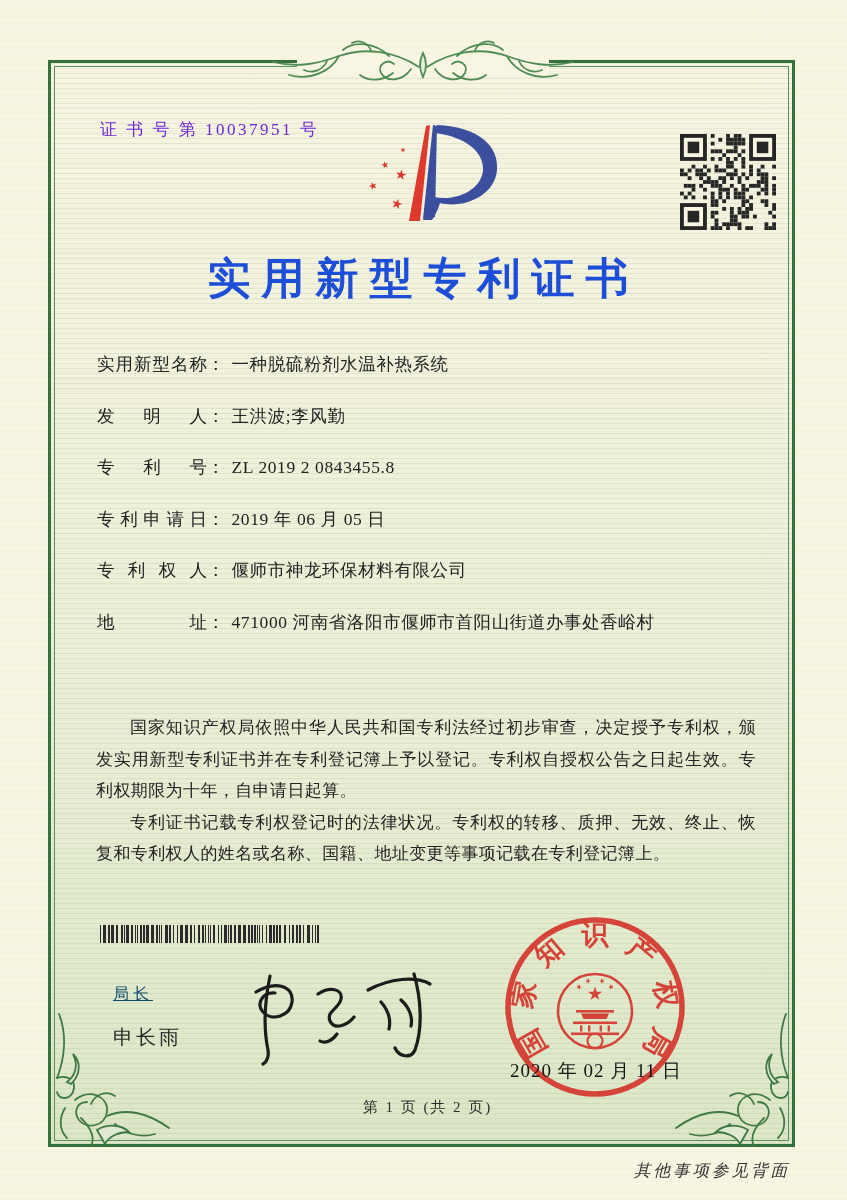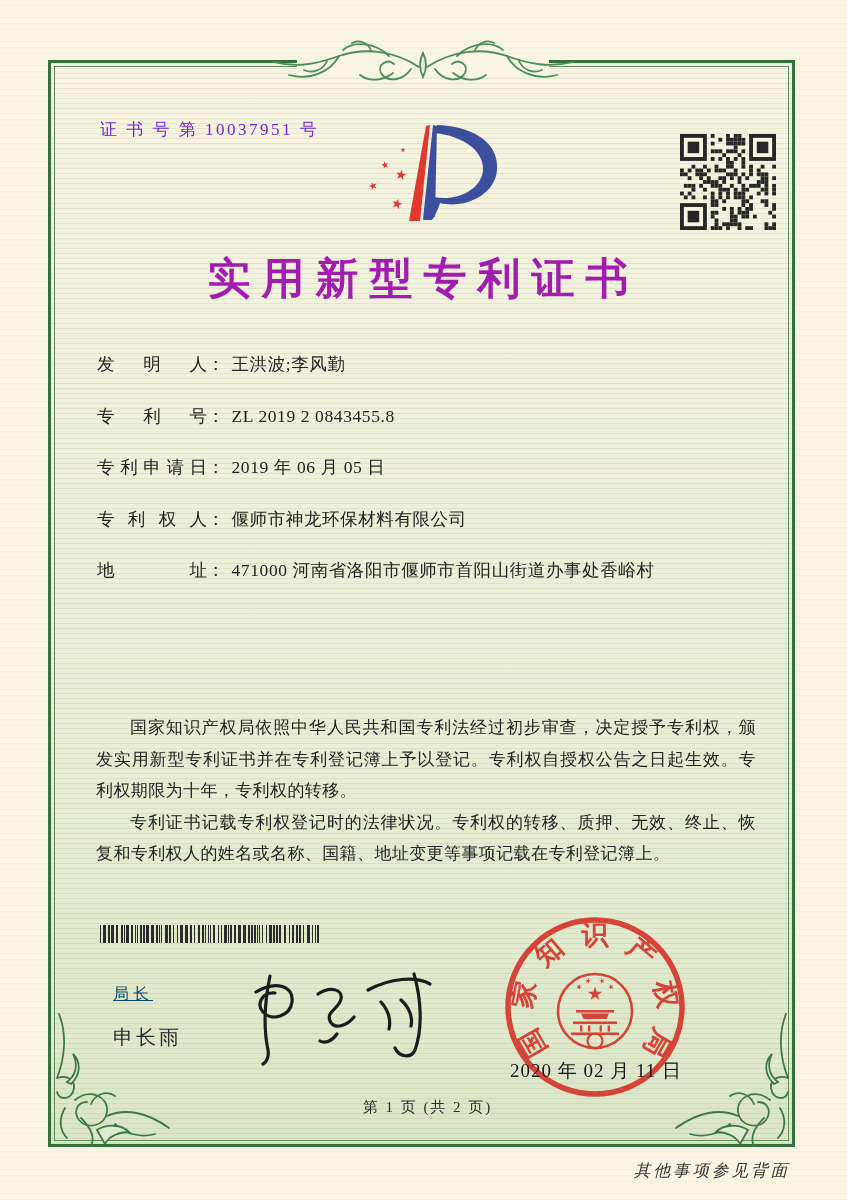--- a/index.html
+++ b/index.html
@@ -28,21 +28,21 @@
   }
   .abs { position:absolute; }
   
   .cert-no {
     left:100px; top:118px;
     font-size:17px; letter-spacing:2.5px; color:#6d28d9;
   }
   .title {
     left:0; top:250px; width:847px; text-align:center;
     font-size:43px; font-weight:bold; letter-spacing:11px;
-    color:#a21caf;
+    color:#1d4ed8;
   }
   
   .fields { left:97px; top:352px; width:660px; }
   .field-row { position:relative; height:51.5px; font-size:17.5px; color:#222; white-space:nowrap; }
   .field-label {
     display:inline-block; width:110px; text-align:justify; text-align-last:justify;
     font-weight:500;
   }
   .field-colon { display:inline-block; }
   .field-value { display:inline-block; margin-left:7px; letter-spacing:0.6px; }
@@ -338,38 +338,41 @@
     <rect x="76.8" y="7.68" width="11.52" height="11.52" fill="#262626"></rect>
     <rect x="0" y="69.12" width="26.88" height="26.88" fill="#262626"></rect>
     <rect x="3.84" y="72.96" width="19.2" height="19.2" fill="#f9f5e3"></rect>
     <rect x="7.68" y="76.8" width="11.52" height="11.52" fill="#262626"></rect>
   </svg>
 
 <div class="abs title">实用新型专利证书</div>
 
 <div class="abs fields">
   <div class="field-row">
+    <span class="field-label">实用新型名称</span><span class="field-colon">：</span><span class="field-value">一种脱硫粉剂水温补热系统</span>
+  </div>
+  <div class="field-row">
     <span class="field-label">发明人</span><span class="field-colon">：</span><span class="field-value">王洪波;李风勤</span>
   </div>
   <div class="field-row">
     <span class="field-label">专利号</span><span class="field-colon">：</span><span class="field-value">ZL 2019 2 0843455.8</span>
   </div>
   <div class="field-row">
     <span class="field-label">专利申请日</span><span class="field-colon">：</span><span class="field-value">2019 年 06 月 05 日</span>
   </div>
   <div class="field-row">
     <span class="field-label">专利权人</span><span class="field-colon">：</span><span class="field-value">偃师市神龙环保材料有限公司</span>
   </div>
   <div class="field-row">
     <span class="field-label">地址</span><span class="field-colon">：</span><span class="field-value">471000 河南省洛阳市偃师市首阳山街道办事处香峪村</span>
   </div>
 </div>
 
 <div class="abs body-text">
-  <p>国家知识产权局依照中华人民共和国专利法经过初步审查，决定授予专利权，颁发实用新型专利证书并在专利登记簿上予以登记。专利权自授权公告之日起生效。专利权期限为十年，专利权的转移。</p>
+  <p>国家知识产权局依照中华人民共和国专利法经过初步审查，决定授予专利权，颁发实用新型专利证书并在专利登记簿上予以登记。专利权自授权公告之日起生效。专利权期限为十年，自申请日起算。</p>
   <p>专利证书记载专利权登记时的法律状况。专利权的转移、质押、无效、终止、恢复和专利权人的姓名或名称、国籍、地址变更等事项记载在专利登记簿上。</p>
 </div>
 
 <svg class="abs" style="left:100px; top:925px;" width="224" height="18" viewBox="0 0 224 18" id="barcode">
     <rect x="0" y="0" width="1" height="18" fill="#2b2b2b"></rect>
     <rect x="3" y="0" width="3" height="18" fill="#2b2b2b"></rect>
     <rect x="8" y="0" width="2" height="18" fill="#2b2b2b"></rect>
     <rect x="11" y="0" width="3" height="18" fill="#2b2b2b"></rect>
     <rect x="16" y="0" width="2" height="18" fill="#2b2b2b"></rect>
     <rect x="21" y="0" width="2" height="18" fill="#2b2b2b"></rect>

